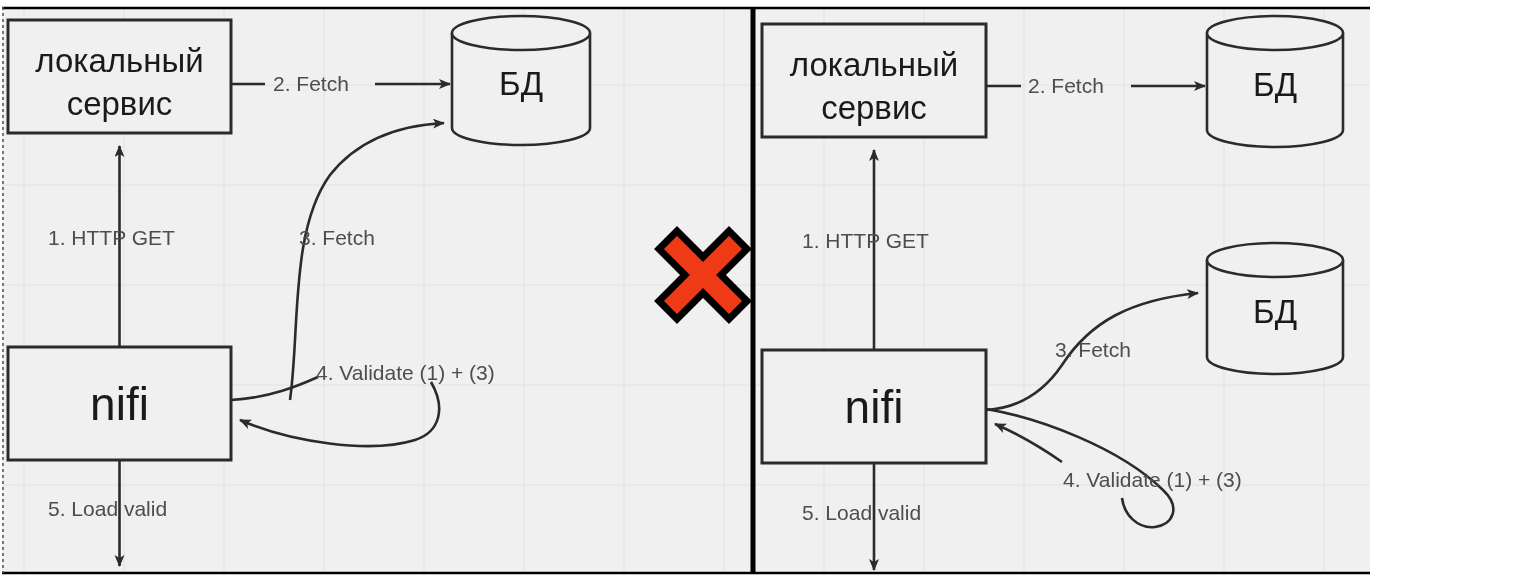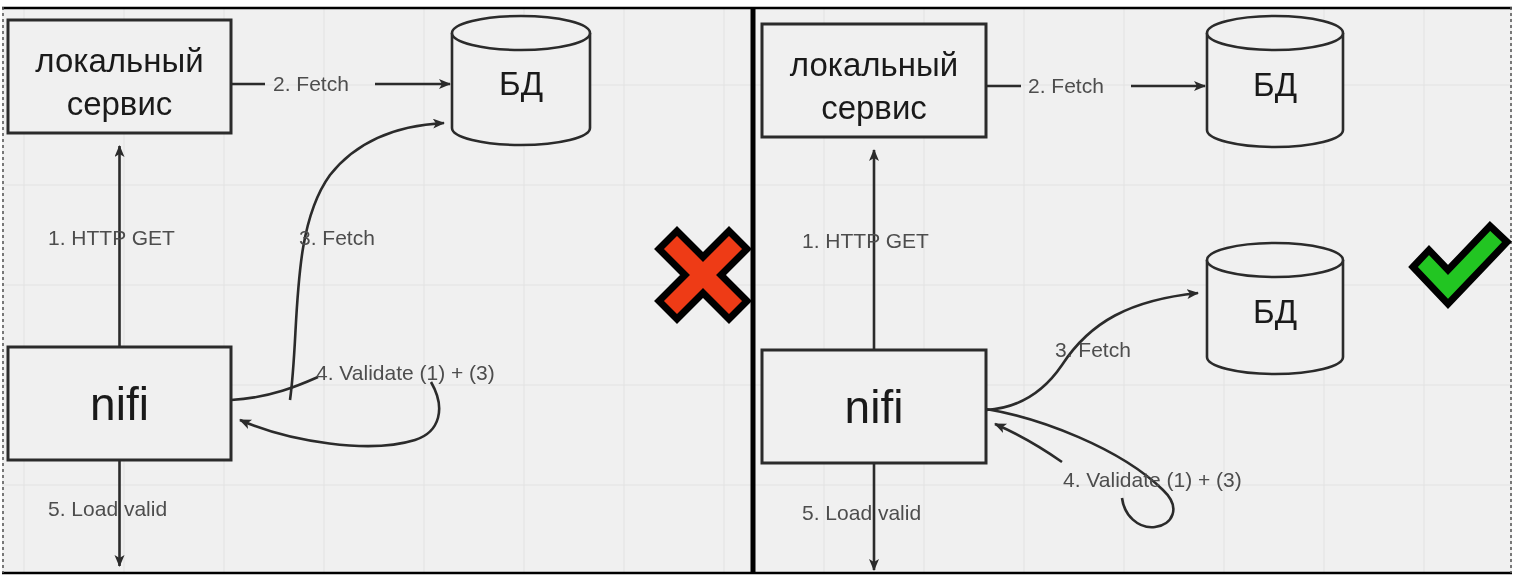--- a/index.html
+++ b/index.html
@@ -5,21 +5,21 @@
   html, body {
     margin: 0;
     padding: 0;
     background: #ffffff;
   }
   body {
     font-family: "Liberation Sans", "DejaVu Sans", sans-serif;
   }
   #canvas {
     position: relative;
-    width: 1514px;
+    width: 1370px;
     height: 585px;
     overflow: hidden;
     background: #ffffff;
   }
   #diagram-svg {
     position: absolute;
     left: 0;
     top: 0;
     width: 1514px;
     height: 585px;

